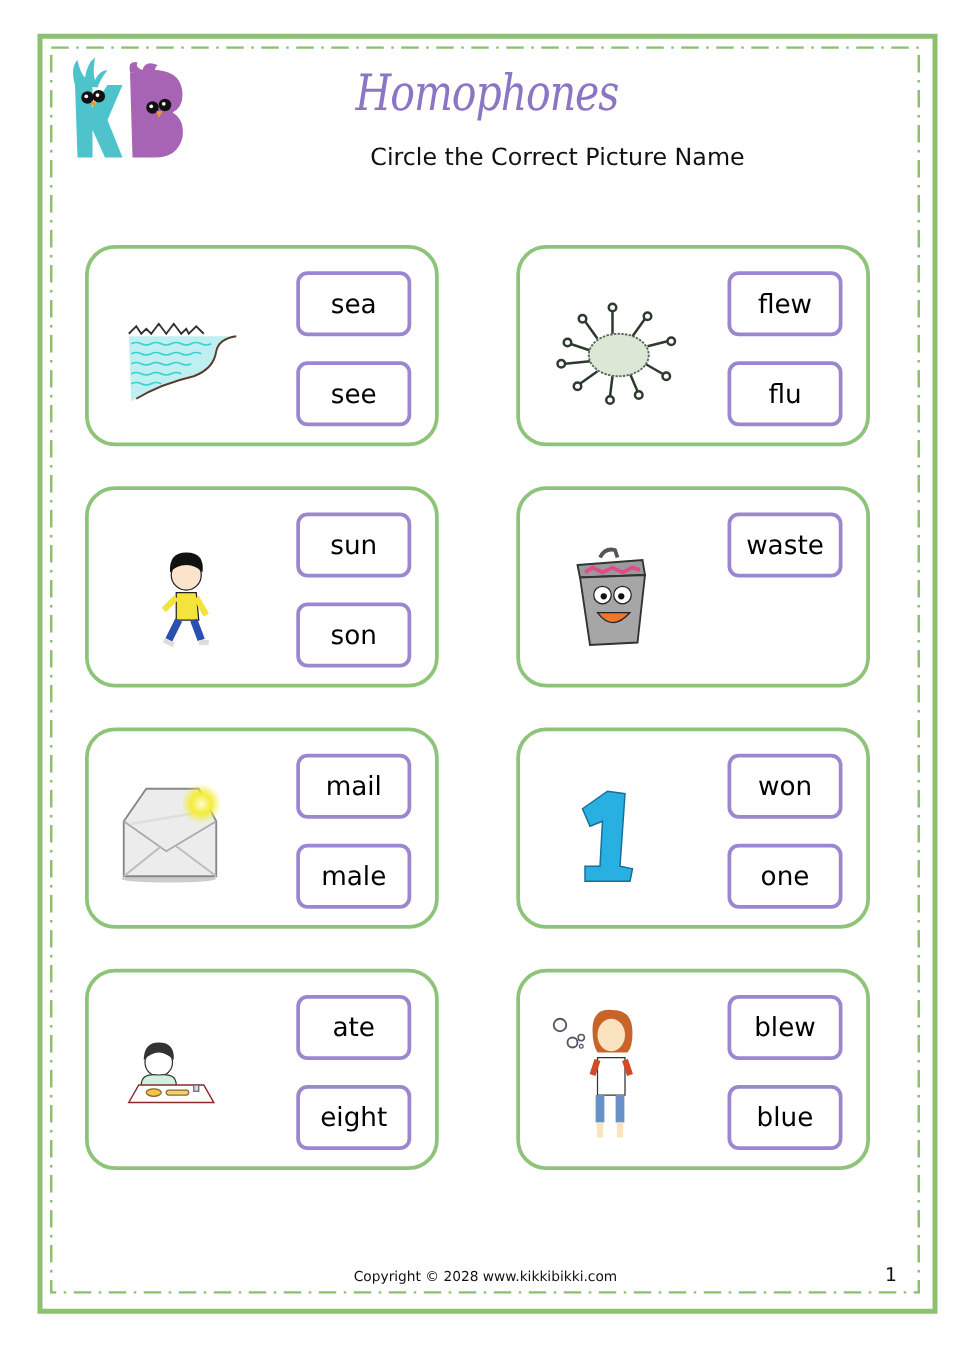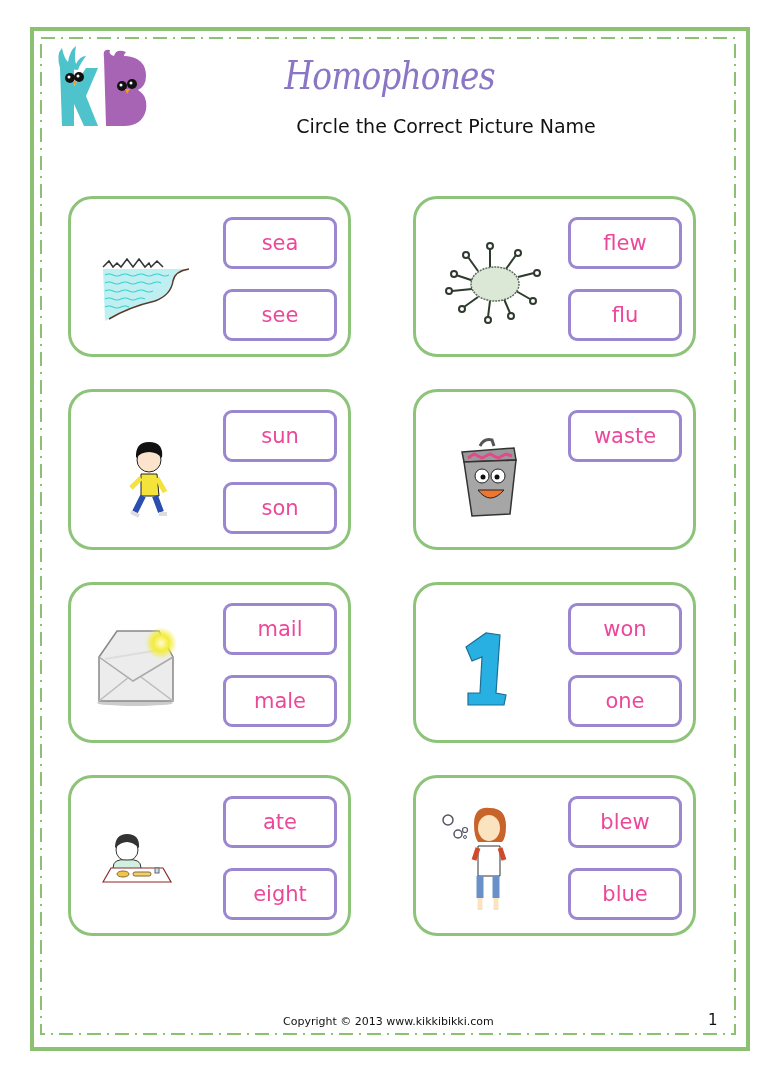--- a/index.html
+++ b/index.html
@@ -23,24 +23,24 @@
     position: absolute; left: 0; width: 768px; top: 115px; text-align: center;
     margin-left: 62px;
     font-size: 19px; color: #111;
   }
   .card {
     position: absolute; width: 283px; height: 161px;
     border: 3px solid #8ec47a; border-radius: 24px; box-sizing: border-box; background: #fff;
   }
   .card .pic { position: absolute; left: 18px; top: 20px; width: 120px; height: 118px; }
   .word-box {
-    position: absolute; left: 152px; width: 114px; height: 52px;
+    position: absolute; left: 166px; width: 92px; height: 52px;
     border: 3px solid #9b87cf; border-radius: 9px; box-sizing: border-box;
     display: flex; align-items: center; justify-content: center;
-    font-size: 21px; color: #ec4899; background: #fff; cursor: pointer;
+    font-size: 21px; color: #000000; background: #fff; cursor: pointer;
   }
   .word-box.top { top: 18px; }
   .word-box.bottom { top: 90px; }
   .footer {
     position: absolute; top: 1015px; left: 283px; font-size: 11px; color: #111;
   }
   .page-number { position: absolute; top: 1011px; left: 708px; font-size: 15px; color: #111; }
 </style>
 </head>
 <body>
@@ -224,14 +224,14 @@
       <path d="M44 48 L66 48 L66 78 L44 78 Z" fill="#fff" stroke="#333" stroke-width="1"></path>
       <path d="M44 50 L40 62 M66 50 L70 62" stroke="#d04a2a" stroke-width="5"></path>
       <path d="M46 78 L46 100 M62 78 L62 100" stroke="#6a90c8" stroke-width="7"></path>
       <path d="M46 100 L46 112 M62 100 L62 112" stroke="#fbe3c0" stroke-width="5"></path>
     </svg>
   </div>
   <div class="word-box top">blew</div>
   <div class="word-box bottom">blue</div>
 </div>
 
-<div class="footer">Copyright © 2013 www.kikkibikki.com</div>
+<div class="footer">Copyright © 2028 www.kikkibikki.com</div>
 <div class="page-number">1</div>
 
 </body></html>

